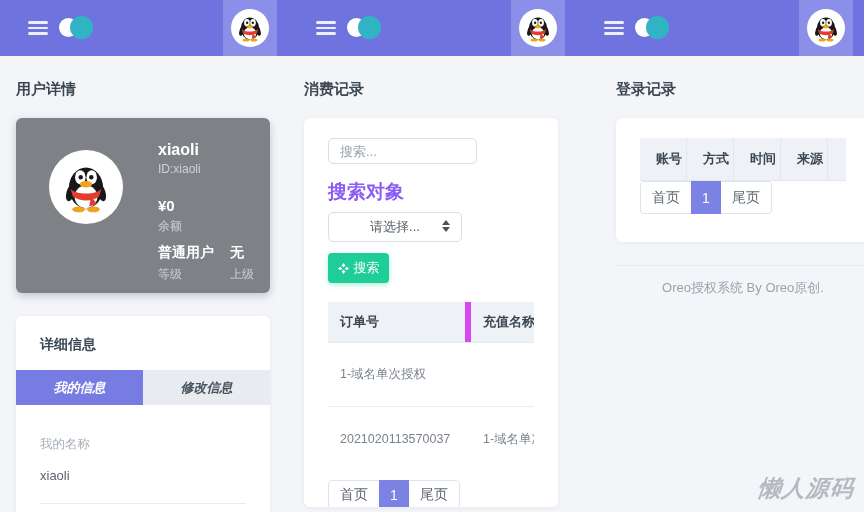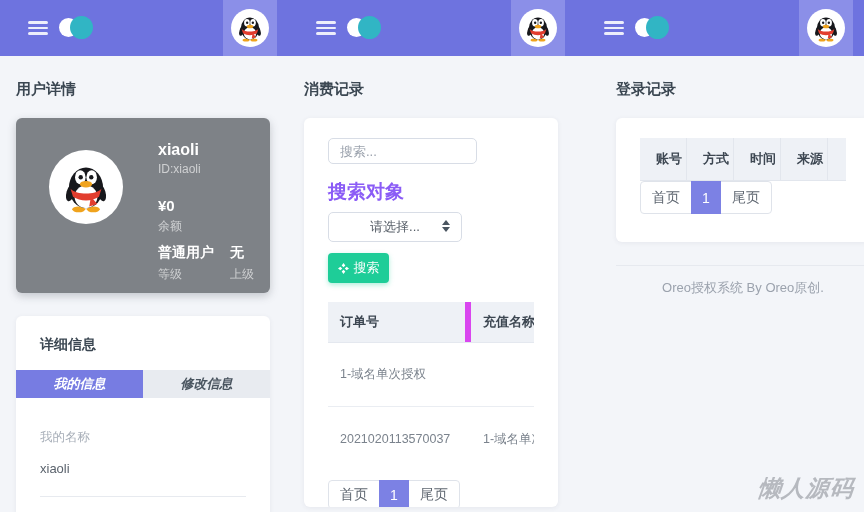--- a/index.html
+++ b/index.html
@@ -37,21 +37,21 @@
   .p-balance { font-size:15px; font-weight:bold; margin-top:21px; }
   .p-balance-label { font-size:12px; color:rgba(255,255,255,.62); margin-top:4px; }
   .p-row { display:flex; margin-top:9px; }
   .p-cell { width:72px; } .p-cell + .p-cell { width:auto; }
   .p-val { font-size:14px; font-weight:bold; }
   .p-lab { font-size:12px; color:rgba(255,255,255,.62); margin-top:4px; }
 
   
   .detail-card { margin-top:23px; height:280px; overflow:hidden; }
   .detail-title { padding:20px 24px 0; font-size:14px; font-weight:bold; color:#3b4752; }
-  .tab-bar { margin-top:16px; height:28px; display:flex; background:#e8ebf0; }
+  .tab-bar { margin-top:16px; height:35px; display:flex; background:#e8ebf0; }
   .tab { flex:1; display:flex; align-items:center; justify-content:center; font-size:13px; font-weight:bold; font-style:italic; color:#49545f; cursor:pointer; }
   .tab.active { background:#777ce2; color:#fff; }
   .detail-body { padding:0 24px; }
   .field-label { margin-top:31px; font-size:12.5px; color:#a7aeb8; }
   .field-value { margin-top:15px; font-size:13px; color:#5b636d; }
   .field-hr { border:none; border-top:1px solid #e7eaef; margin-top:20px; }
 
   
   .consume-card { margin-top:19px; height:389px; padding:20px 24px; overflow:hidden; }
   .search-input { width:149px; height:20px; border:1px solid #d8dde6; border-radius:5px; padding:12px 11px; font-size:13px; color:#5b636d; outline:none; font-family:inherit; background:#fff; }

